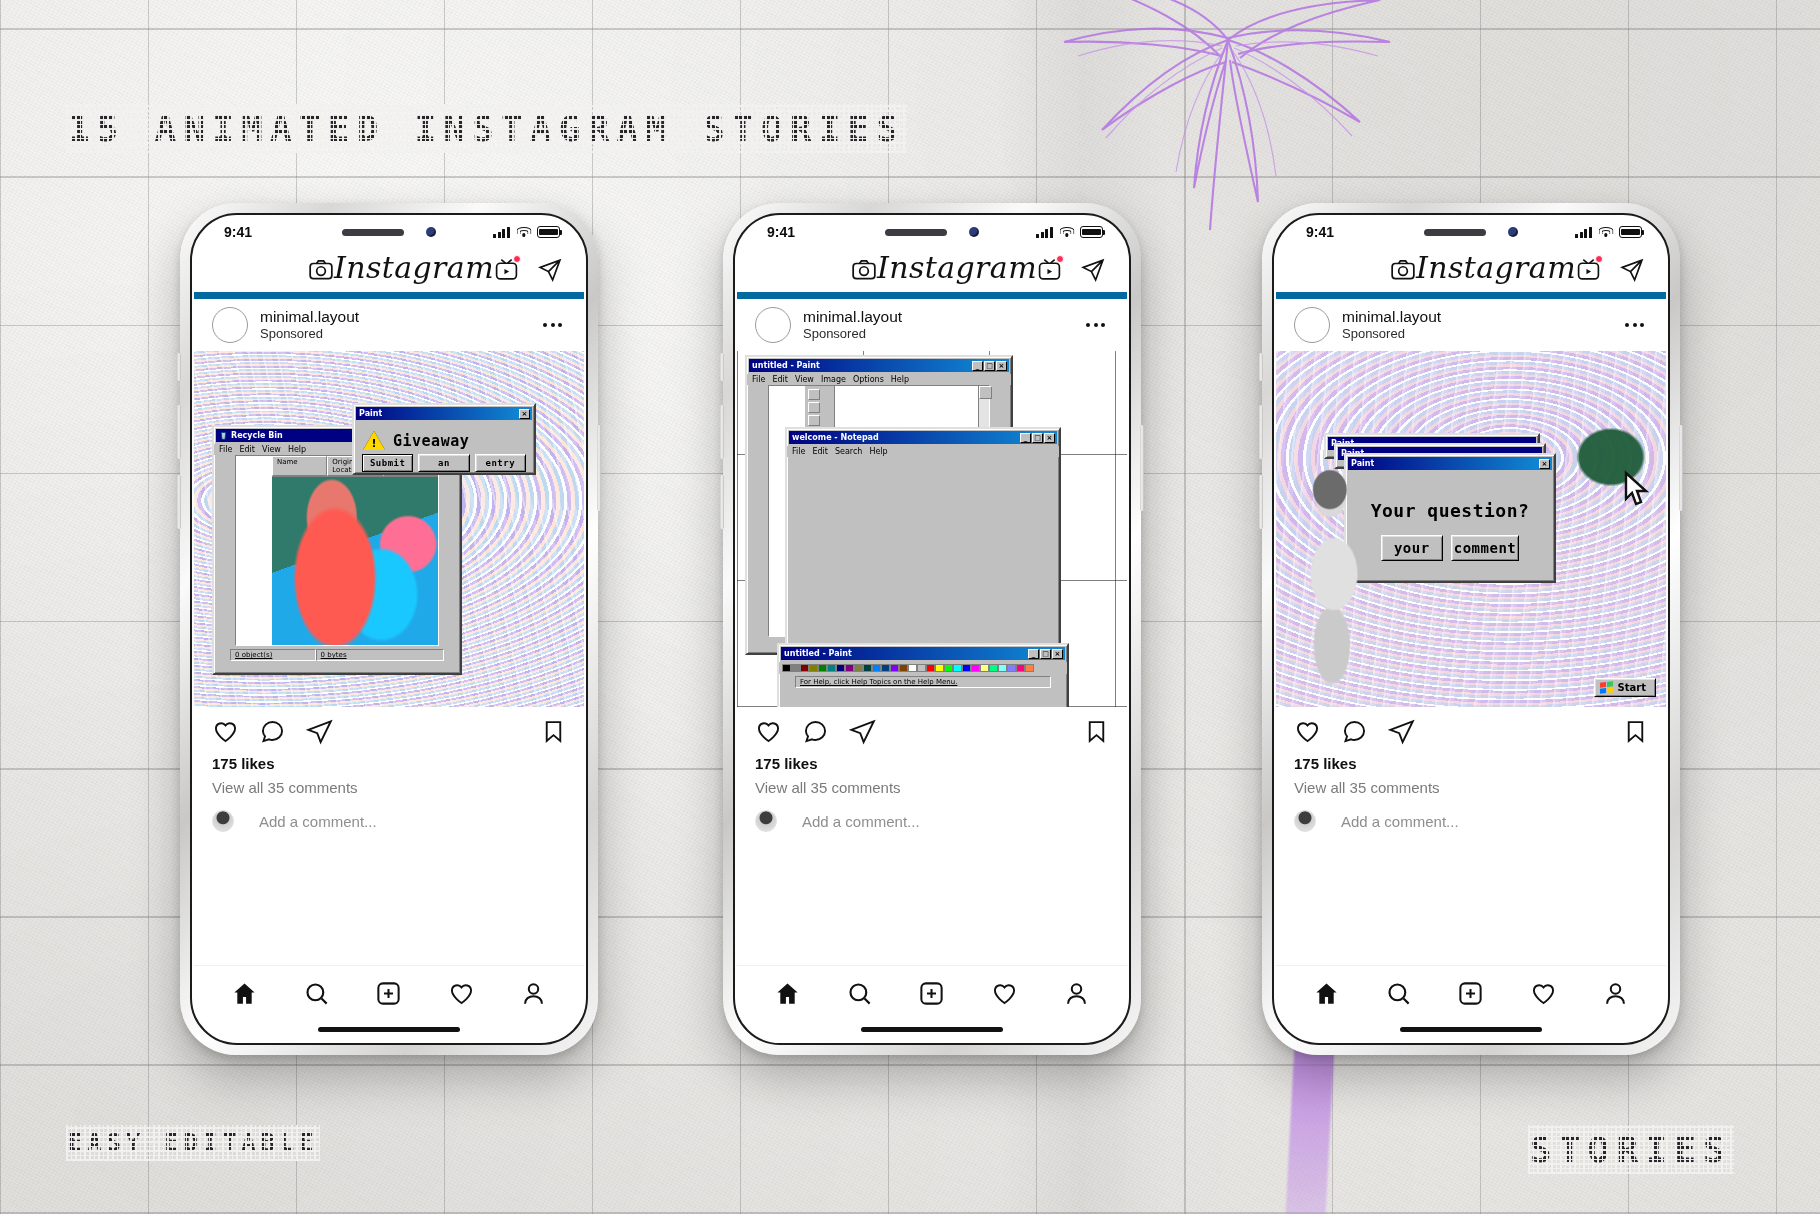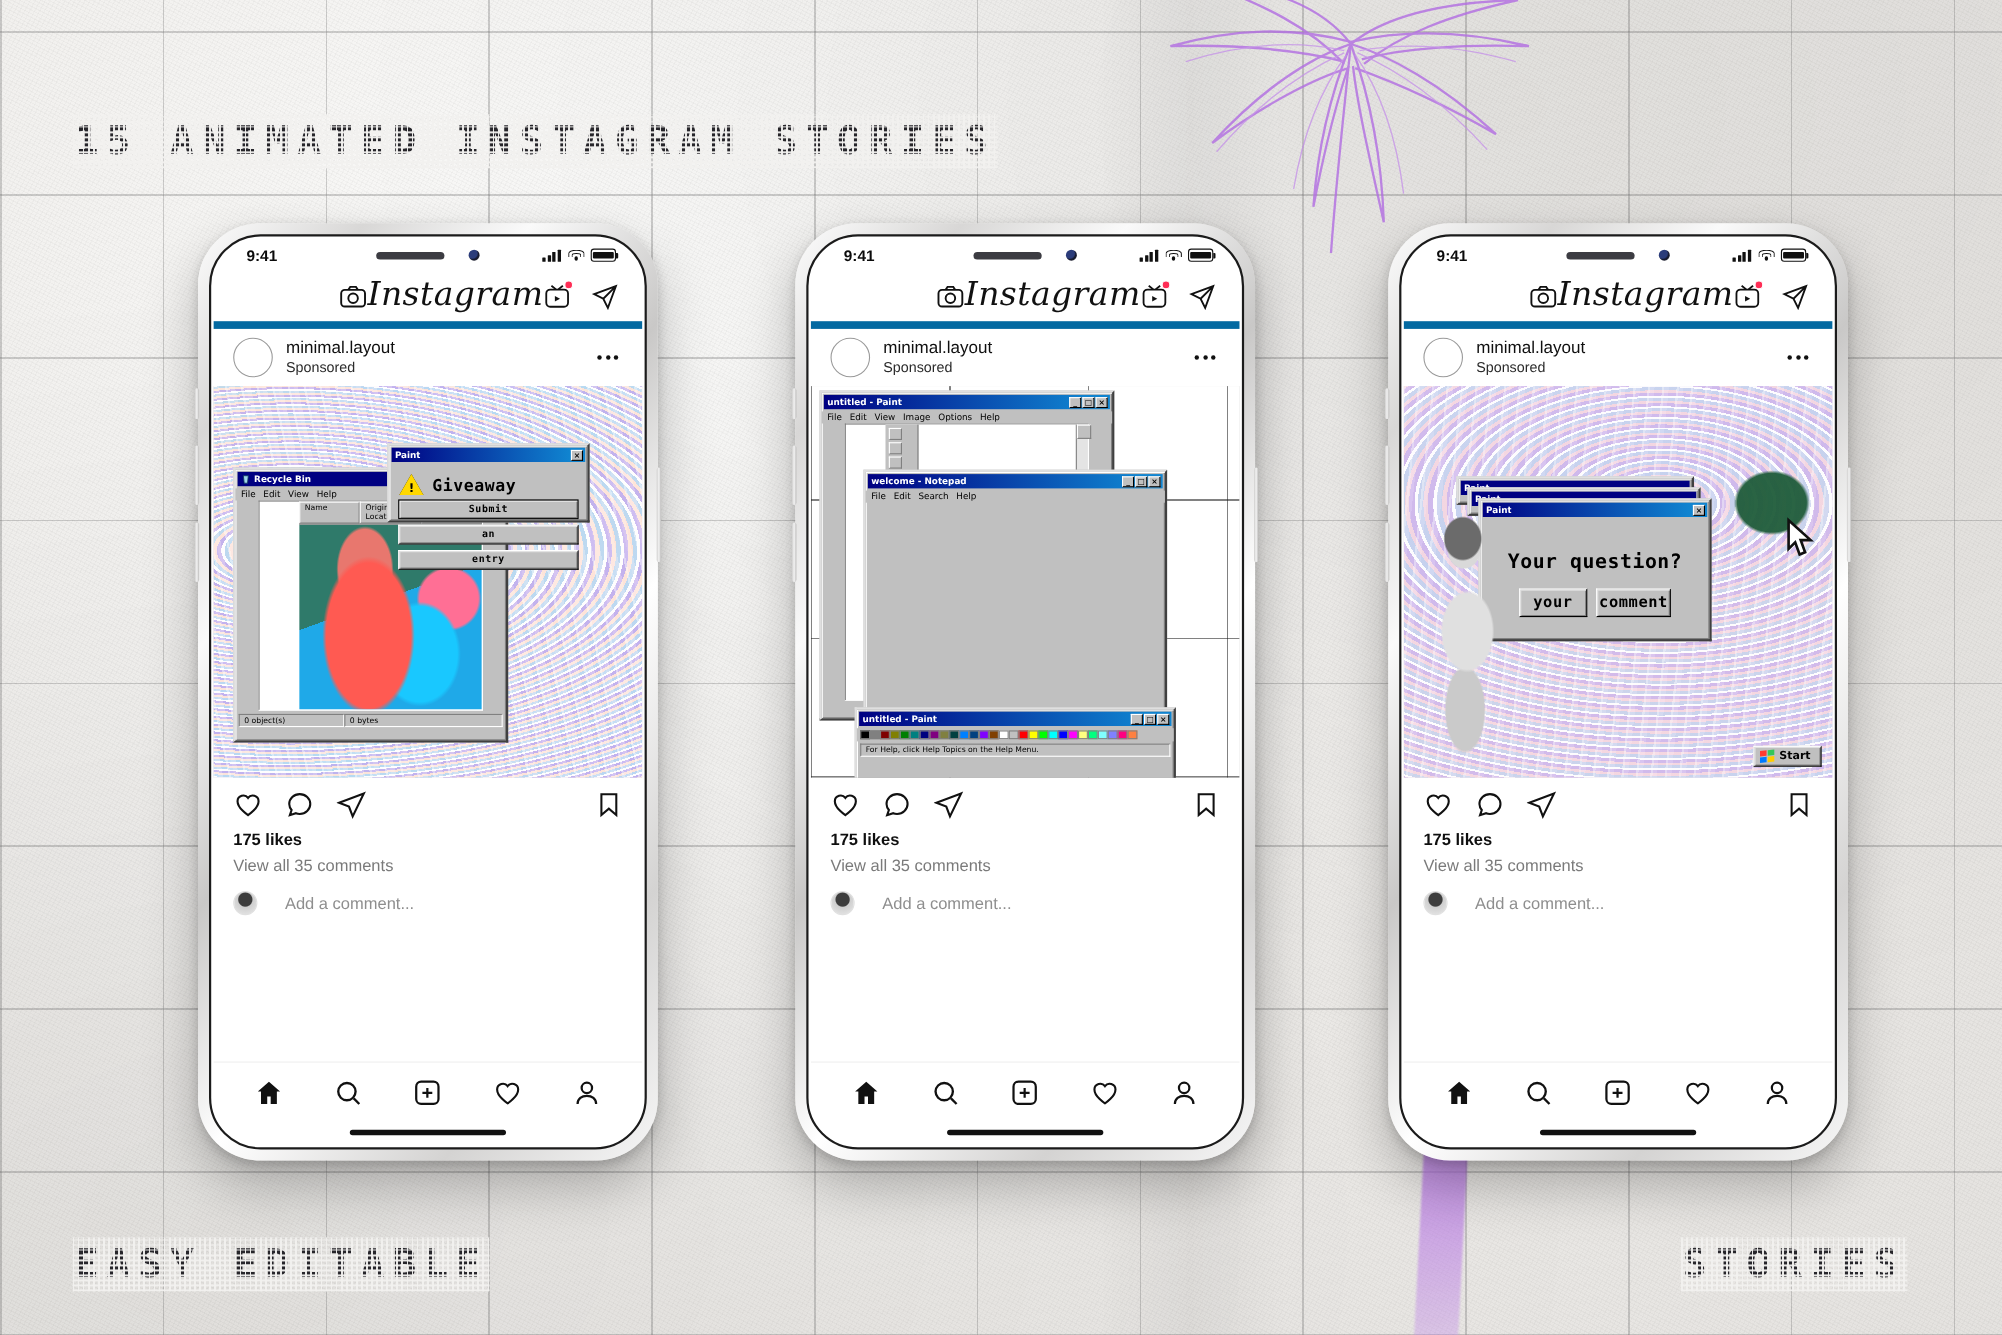--- a/index.html
+++ b/index.html
@@ -51,21 +51,21 @@
   
   .dotmatrix {
     position: absolute;
     font-family: "DejaVu Sans Mono", monospace;
     font-weight: 700;
     color: #26252a;
     letter-spacing: .20em;
     white-space: nowrap;
   }
   #title-main { left: 68px; top: 108px; font-size: 36px; }
-  #label-left { left: 68px; top: 1129px; font-size: 36px; }
+  #label-left { left: 68px; top: 1129px; font-size: 24px; }
   #label-right { right: 88px; top: 1129px; font-size: 36px; }
   
   .dotmatrix::after {
     content: "";
     position: absolute; inset: -4px -2px;
     background-image:
       repeating-linear-gradient(0deg, rgba(242,241,239,.95) 0 1.6px, transparent 1.6px 4.6px),
       repeating-linear-gradient(90deg, rgba(242,241,239,.95) 0 1.6px, transparent 1.6px 4.6px);
     pointer-events:none;
   }
@@ -223,21 +223,21 @@
   .w95-title-left { display:flex; align-items:center; gap:3px; overflow:hidden; white-space:nowrap; }
   .w95-btns { display:flex; gap:1px; }
   .w95-btn {
     width:11px; height:10px; background:#c0c0c0;
     border:1px solid; border-color:#fff #000 #000 #fff;
     font-size:7px; line-height:8px; text-align:center; color:#000; font-weight:700;
   }
   .w95-menu { display:flex; gap:7px; padding:1px 5px; font-size:8px; color:#000; background:#c0c0c0; }
   .w95-body { background:#fff; margin:0 21px 3px; border:1px solid; border-color:#808080 #fff #fff #808080;padding-left:36px; }
   .w95-status {
-    margin:2px 3px 3px; height:12px; display:flex; font-size:7px; color:#000;
+    margin:2px 16px 3px; height:12px; display:flex; font-size:7px; color:#000;text-decoration:underline;
   }
   .w95-status span { border:1px solid; border-color:#808080 #fff #fff #808080; padding:1px 4px; }
 
   
   .pixel { font-family:"DejaVu Sans Mono", monospace; font-weight:700; letter-spacing:.5px; }
 
   
   #recycle { left:18px; top:74px; width:250px; height:250px; }
   #recycle .cols { display:flex; background:#c0c0c0; border-bottom:1px solid #808080; }
   #recycle .cols span {
@@ -260,21 +260,21 @@
   
   #giveaway { left:158px; top:52px; width:184px; height:72px; z-index:4; }
   #giveaway .dlg-body { display:flex; align-items:center; gap:8px; padding:9px 8px 4px 9px; }
   .warn-tri {
     width:0;height:0;border-left:11px solid transparent;border-right:11px solid transparent;
     border-bottom:19px solid #ffd800; position:relative; flex:none;
     filter: drop-shadow(0 0 0 #000);
   }
   .warn-tri::after{ content:"!"; position:absolute; left:-2.5px; top:6px; font-size:11px; font-weight:700; color:#000; font-family:"DejaVu Sans", sans-serif;}
   .dlg-msg { font-size:15px; }
-  .dlg-buttons { display:flex; gap:5px; padding:0 8px 6px;flex-direction:column; }
+  .dlg-buttons { display:flex; gap:5px; padding:0 8px 6px; }
   .w95-push {
     flex:1; background:#c0c0c0; text-align:center; font-size:9px; padding:3px 2px;
     border:1px solid; border-color:#fff #000 #000 #fff;
     box-shadow: inset 1px 1px 0 #dfdfdf, inset -1px -1px 0 #808080;
   }
   .w95-push.default { border-color:#000 #000 #000 #000; box-shadow: inset 1px 1px 0 #fff, inset -1px -1px 0 #808080; }
 
   
   #paint-back { left:8px; top:4px; width:268px; height:300px; }
   #paint-back .canvas { height:250px; background:#fff; position:relative; }

